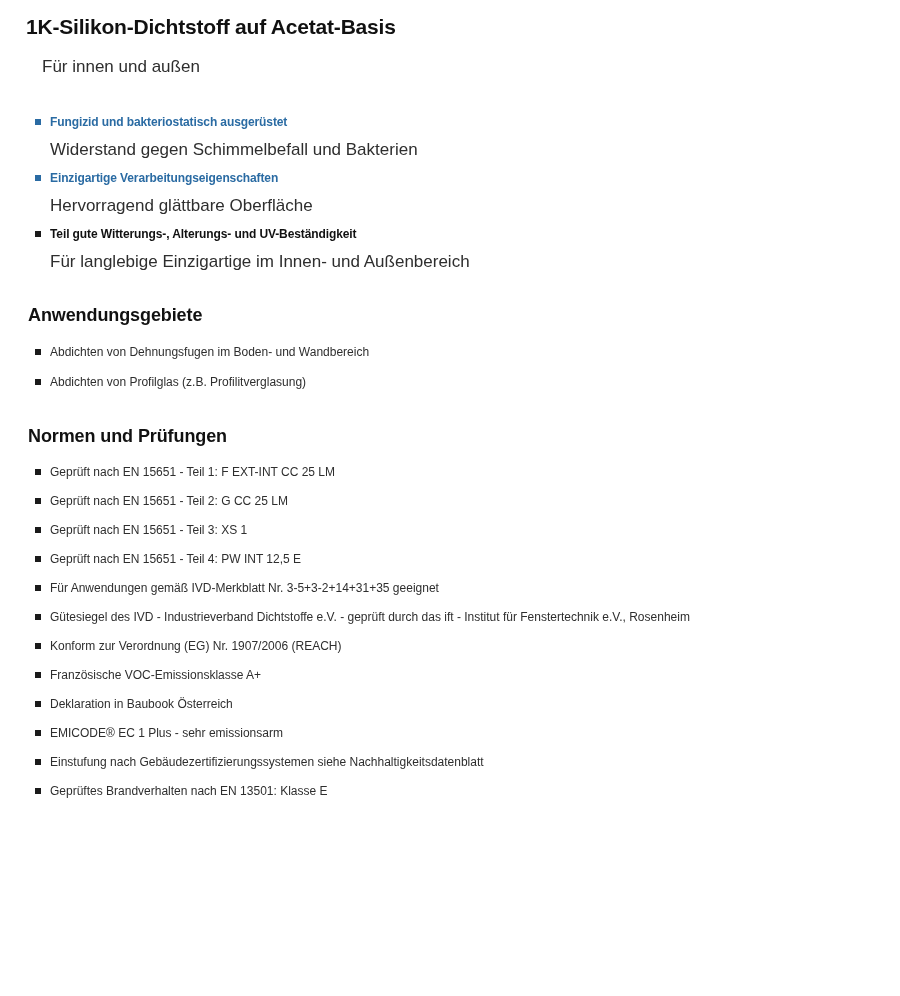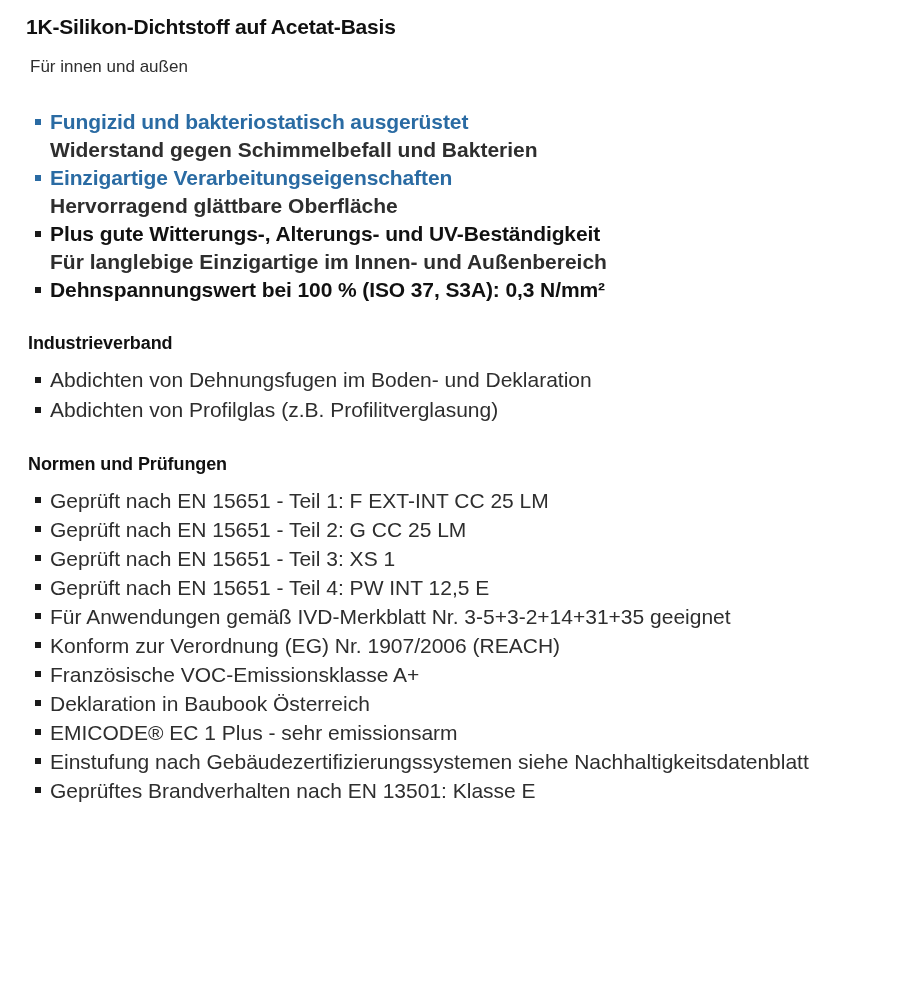--- a/index.html
+++ b/index.html
@@ -32,21 +32,21 @@
     letter-spacing: -0.2px;
     color: #111111;
     margin: 0;
     padding: 0;
     line-height: 26px;
   }
   .doc-subtitle {
     font-size: 17px;
     font-weight: normal;
     color: #2e2e2e;
-    margin: 4px;
+    margin: 16px;
     padding: 0;
     line-height: 22px;
     margin-top: 16px;
   }
 
   
   .section {
     margin-top: 30px;
   }
   .section.tight {
@@ -79,41 +79,41 @@
     width: 6px;
     height: 6px;
     display: block;
     background: #1a1a1a;
   }
   ul.bullets > li.accent .marker {
     background: #2a6ba3;
   }
 
   .item-main {
-    font-size: 21px;
+    font-size: 12px;
     line-height: 27px;
     color: #2e2e2e;
     display: block;
   }
   .item-main.accent {
     color: #2a6ba3;
     font-weight: bold;
     letter-spacing: -0.1px;
   }
   .item-main.strong {
     color: #111111;
     font-weight: bold;
     letter-spacing: -0.1px;
   }
   .item-sub {
     display: block;
-    font-size: 21px;
+    font-size: 17px;
     line-height: 27px;
     color: #2e2e2e;
-    font-weight: bold;
+    font-weight: normal;
   }
 
   
   ul.props > li .item-main,
   ul.props > li .item-sub {
     line-height: 28px;
   }
   ul.props > li .marker { top: 11px; }
 
   ul.areas > li .item-main { line-height: 30px; }
@@ -139,35 +139,31 @@
             <span class="item-main accent">Fungizid und bakteriostatisch ausgerüstet</span>
             <span class="item-sub">Widerstand gegen Schimmelbefall und Bakterien</span>
           </li>
           <li class="accent">
             <span class="marker"></span>
             <span class="item-main accent">Einzigartige Verarbeitungseigenschaften</span>
             <span class="item-sub">Hervorragend glättbare Oberfläche</span>
           </li>
           <li>
             <span class="marker"></span>
-            <span class="item-main strong">Plus gute Witterungs-, Alterungs- und UV-Beständigkeit</span>
+            <span class="item-main strong">Teil gute Witterungs-, Alterungs- und UV-Beständigkeit</span>
             <span class="item-sub">Für langlebige Einzigartige im Innen- und Außenbereich</span>
-          </li>
-          <li>
-            <span class="marker"></span>
-            <span class="item-main strong">Dehnspannungswert bei 100 % (ISO 37, S3A): 0,3 N/mm²</span>
           </li>
         </ul>
       </div>
       <div class="section tight">
-        <h2 class="section-heading">Industrieverband</h2>
+        <h2 class="section-heading">Anwendungsgebiete</h2>
         <ul class="bullets areas">
           <li>
             <span class="marker"></span>
-            <span class="item-main">Abdichten von Dehnungsfugen im Boden- und Deklaration</span>
+            <span class="item-main">Abdichten von Dehnungsfugen im Boden- und Wandbereich</span>
           </li>
           <li>
             <span class="marker"></span>
             <span class="item-main">Abdichten von Profilglas (z.B. Profilitverglasung)</span>
           </li>
         </ul>
       </div>
       <div class="section tight">
         <h2 class="section-heading">Normen und Prüfungen</h2>
         <ul class="bullets standards">
@@ -186,20 +182,24 @@
           <li>
             <span class="marker"></span>
             <span class="item-main">Geprüft nach EN 15651 - Teil 4: PW INT 12,5 E</span>
           </li>
           <li>
             <span class="marker"></span>
             <span class="item-main">Für Anwendungen gemäß IVD-Merkblatt Nr. 3-5+3-2+14+31+35 geeignet</span>
           </li>
           <li>
             <span class="marker"></span>
+            <span class="item-main">Gütesiegel des IVD - Industrieverband Dichtstoffe e.V. - geprüft durch das ift - Institut für Fenstertechnik e.V., Rosenheim</span>
+          </li>
+          <li>
+            <span class="marker"></span>
             <span class="item-main">Konform zur Verordnung (EG) Nr. 1907/2006 (REACH)</span>
           </li>
           <li>
             <span class="marker"></span>
             <span class="item-main">Französische VOC-Emissionsklasse A+</span>
           </li>
           <li>
             <span class="marker"></span>
             <span class="item-main">Deklaration in Baubook Österreich</span>
           </li>

